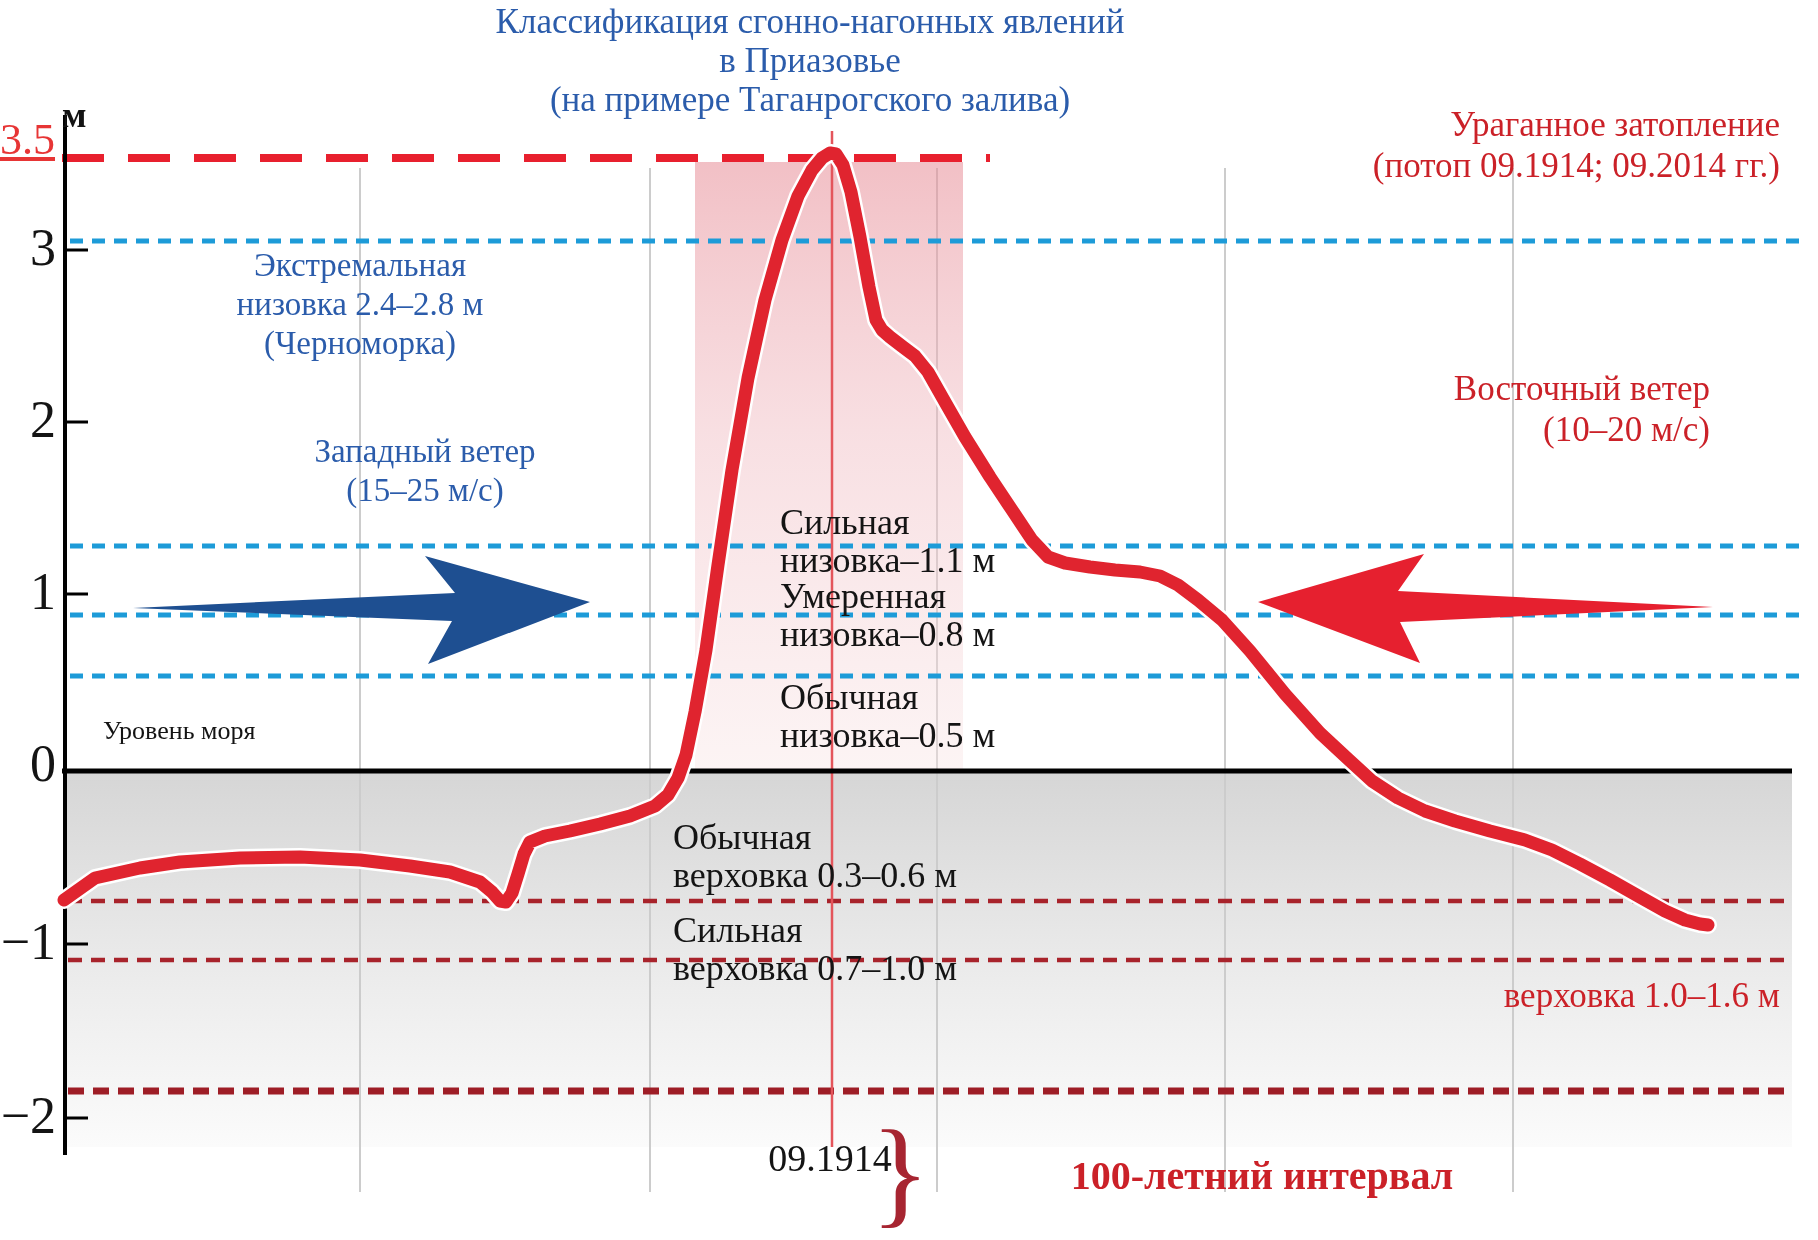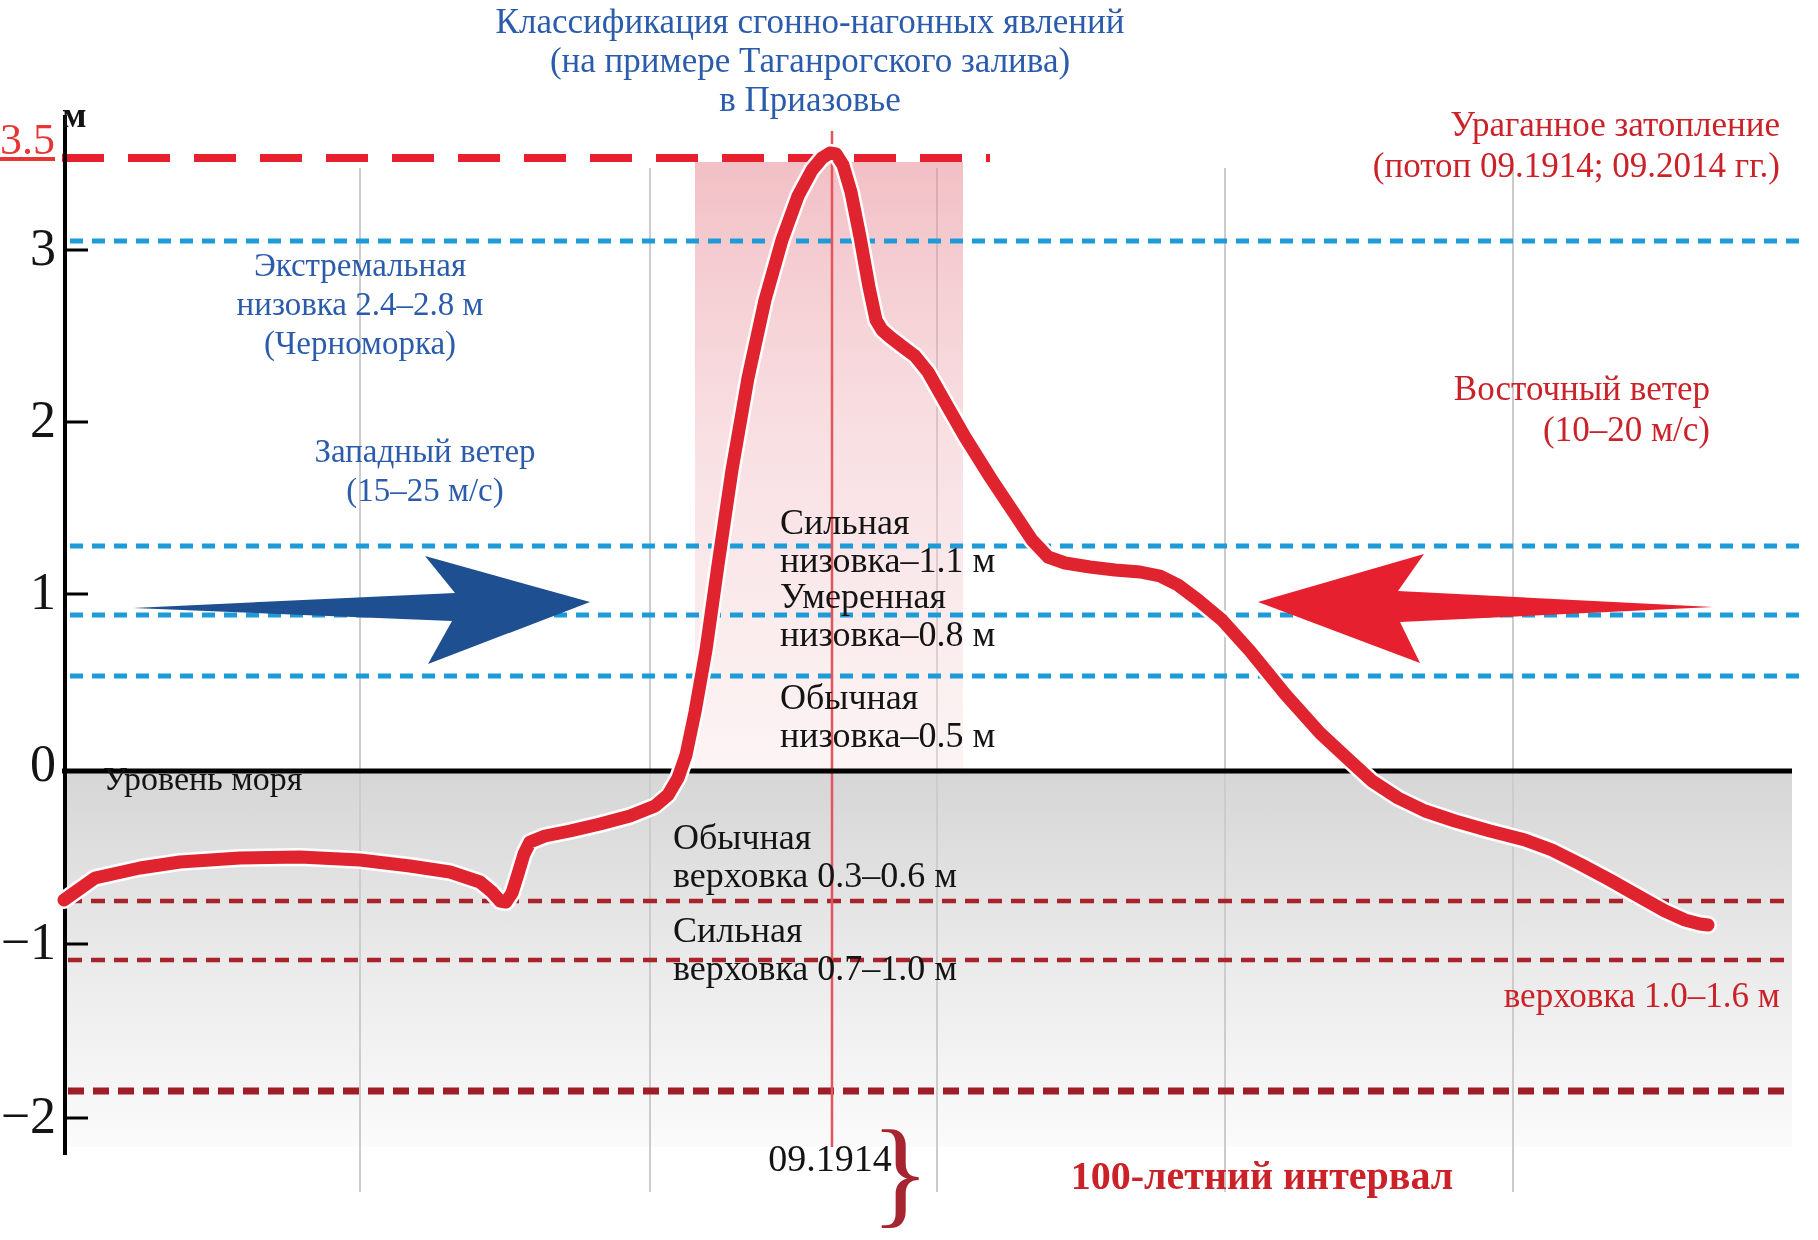--- a/index.html
+++ b/index.html
@@ -80,22 +80,22 @@
     <polyline fill="none" stroke="#ffffff" stroke-width="18" stroke-linejoin="round" stroke-linecap="round" points="64,900 95,878 140,868 180,862 240,858 300,857 360,860 410,866 450,872 480,882 492,892 500,901 506,902 512,893 518,874 524,854 530,842 545,836 570,831 600,824 630,816 655,806 668,795 678,778 686,755 695,712 706,650 718,565 732,470 748,378 765,300 782,240 798,196 812,170 822,158 830,153 836,154 843,165 851,192 860,237 869,287 876,320 882,330 890,337 903,347 915,356 928,372 945,402 965,437 990,477 1012,510 1032,540 1048,557 1065,563 1090,567 1115,570 1140,572 1160,576 1178,585 1198,600 1222,620 1250,651 1285,694 1320,733 1348,759 1372,781 1398,798 1425,811 1455,821 1490,831 1525,840 1552,850 1580,864 1610,880 1640,897 1665,911 1685,920 1700,924 1708,925"></polyline>
     <polyline fill="none" stroke="#e0242f" stroke-width="13" stroke-linejoin="round" stroke-linecap="round" points="64,900 95,878 140,868 180,862 240,858 300,857 360,860 410,866 450,872 480,882 492,892 500,901 506,902 512,893 518,874 524,854 530,842 545,836 570,831 600,824 630,816 655,806 668,795 678,778 686,755 695,712 706,650 718,565 732,470 748,378 765,300 782,240 798,196 812,170 822,158 830,153 836,154 843,165 851,192 860,237 869,287 876,320 882,330 890,337 903,347 915,356 928,372 945,402 965,437 990,477 1012,510 1032,540 1048,557 1065,563 1090,567 1115,570 1140,572 1160,576 1178,585 1198,600 1222,620 1250,651 1285,694 1320,733 1348,759 1372,781 1398,798 1425,811 1455,821 1490,831 1525,840 1552,850 1580,864 1610,880 1640,897 1665,911 1685,920 1700,924 1708,925"></polyline>
 
     <polygon fill="#1e4f91" points="133,608 455,593 425,556 590,602 428,664 452,621"></polygon>
 
     <polygon fill="#e6202f" points="1713,607 1398,591 1424,554 1258,602 1420,663 1400,622"></polygon>
   </svg>
 
   <div class="txt title blue center" style="left:330px;top:2px;width:960px;">
     <div>Классификация сгонно-нагонных явлений</div>
+    <div>в Приазовье</div>
     <div>(на примере Таганрогского залива)</div>
-    <div>в Приазовье</div>
   </div>
 
   <div class="txt black" style="left:62px;top:94px;font-size:36px;font-weight:bold;">м</div>
 
   <div class="txt" style="left:0;top:114px;width:54px;text-align:right;font-size:44px;color:#e73535;text-decoration:underline;">3.5</div>
 
   <div class="txt tick black" style="top:222px;">3</div>
   <div class="txt tick black" style="top:394px;">2</div>
   <div class="txt tick black" style="top:566px;">1</div>
   <div class="txt tick black" style="top:738px;">0</div>
@@ -131,21 +131,21 @@
   <div class="txt mid black" style="left:780px;top:577px;">
     <div>Умеренная</div>
     <div>низовка–0.8 м</div>
   </div>
 
   <div class="txt mid black" style="left:780px;top:678px;">
     <div>Обычная</div>
     <div>низовка–0.5 м</div>
   </div>
 
-  <div class="txt black" style="left:103px;top:716px;font-size:34px;margin-top:44px;">Уровень моря</div>
+  <div class="txt black" style="left:103px;top:716px;font-size:26px;">Уровень моря</div>
 
   <div class="txt mid black" style="left:673px;top:818px;">
     <div>Обычная</div>
     <div>верховка 0.3–0.6 м</div>
   </div>
 
   <div class="txt mid black" style="left:673px;top:911px;">
     <div>Сильная</div>
     <div>верховка 0.7–1.0 м</div>
   </div>

